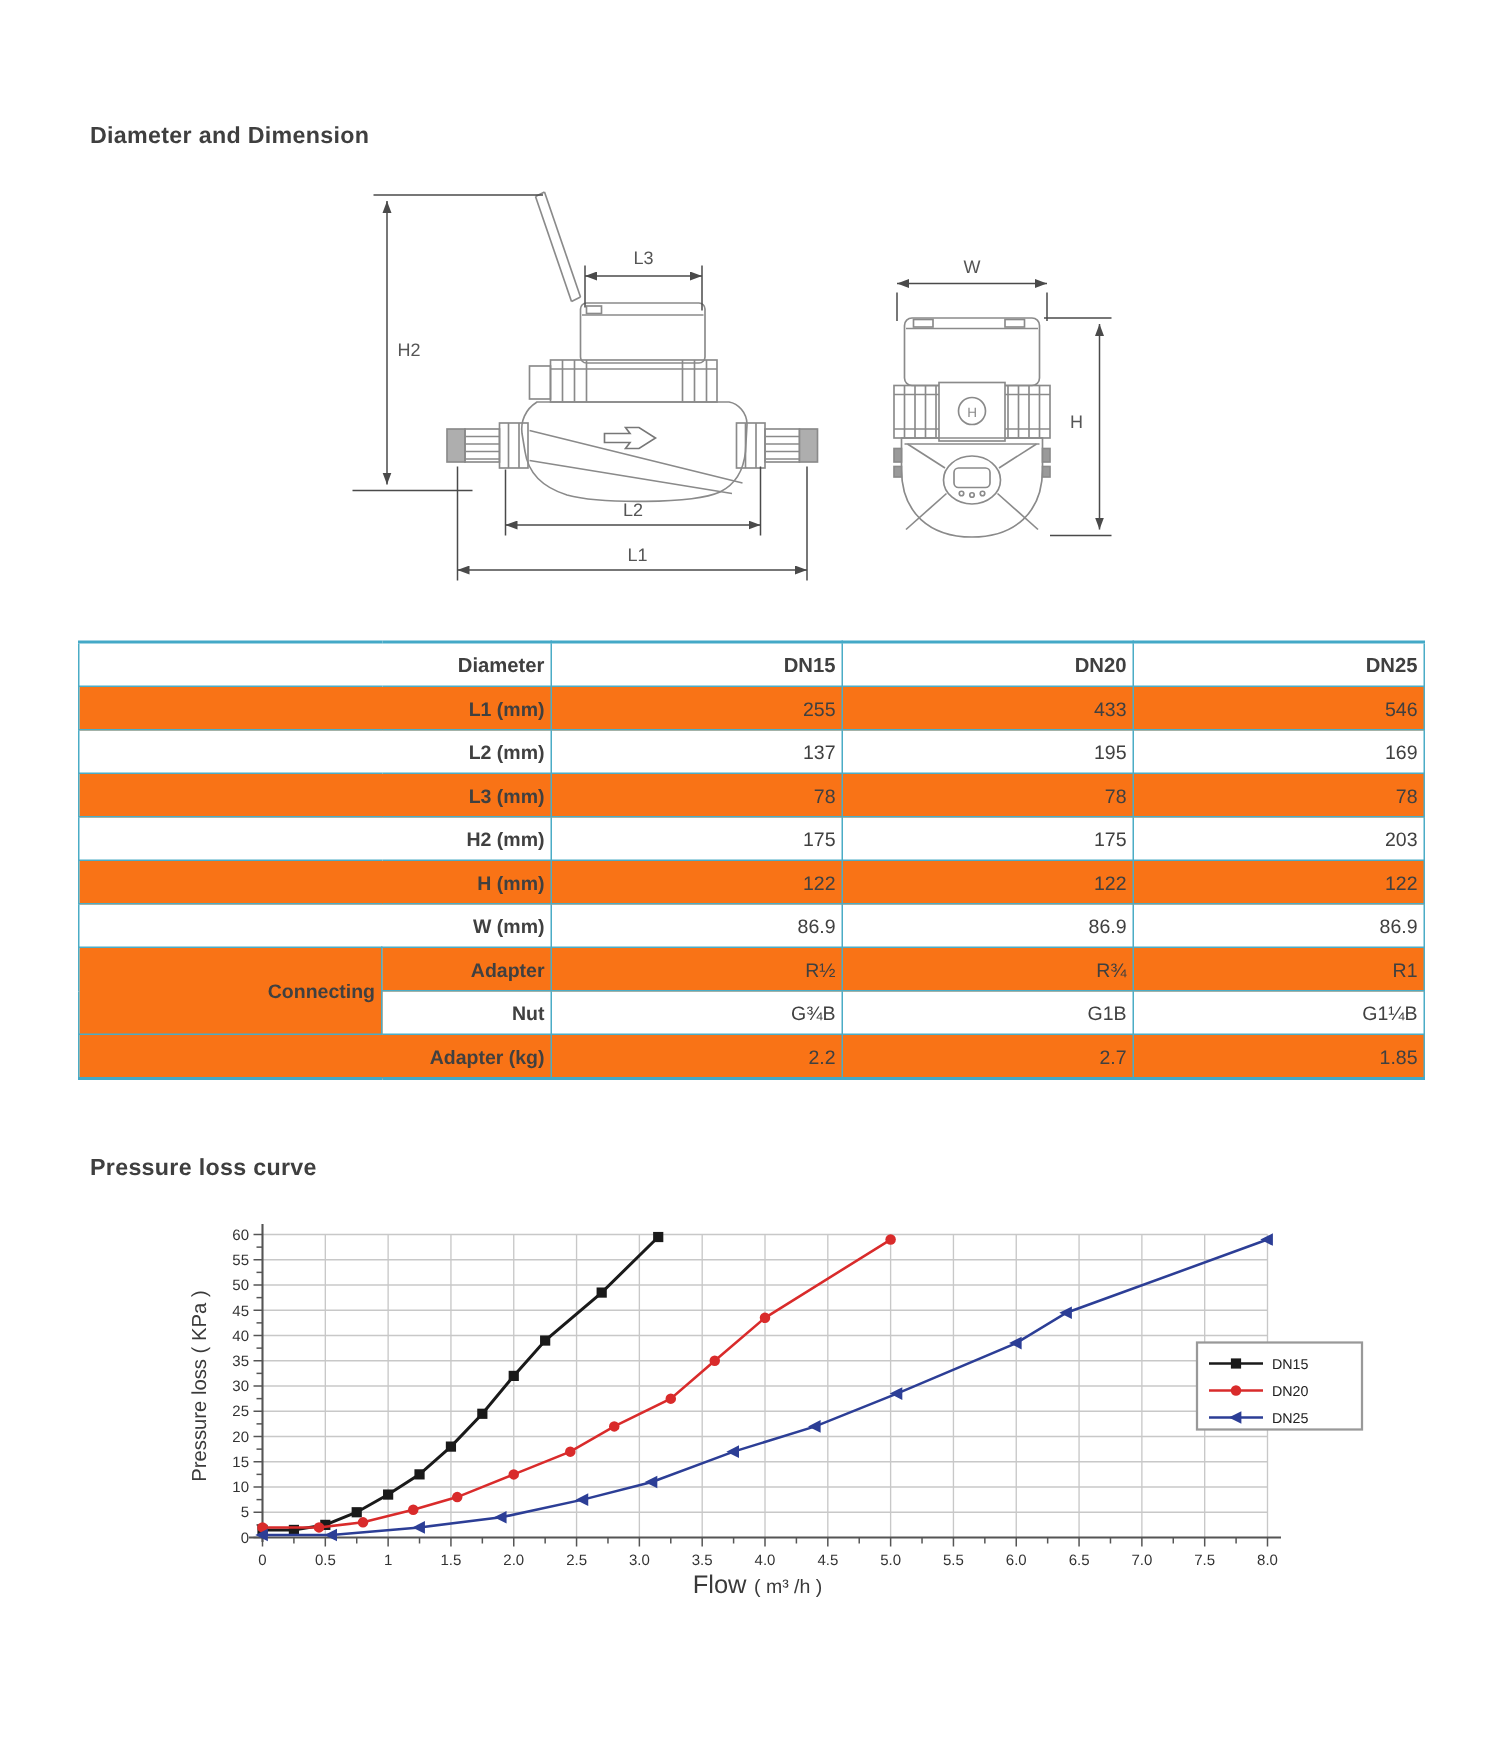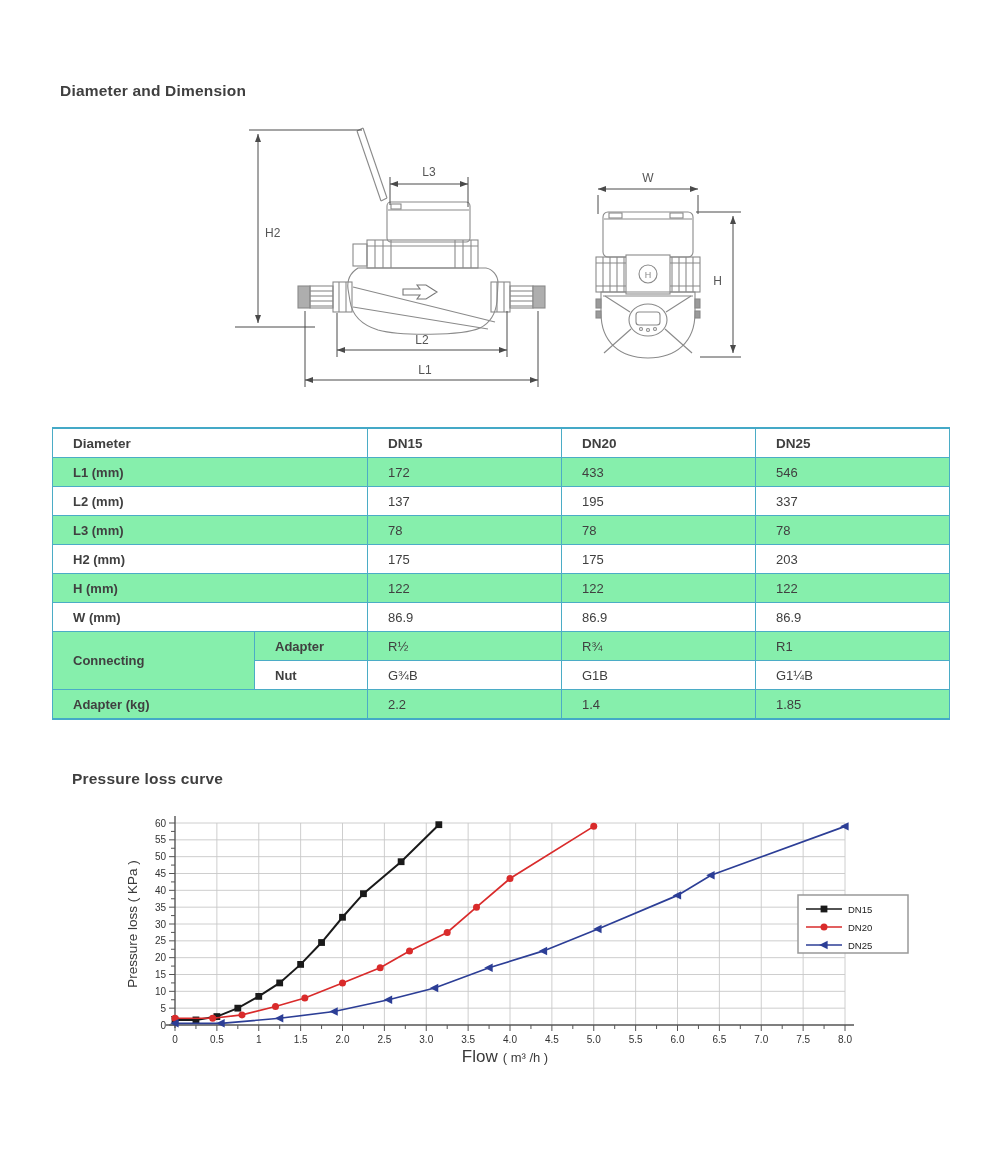--- a/index.html
+++ b/index.html
@@ -6,35 +6,35 @@
   .page{
     position:relative;width:1000px;height:1096px;background:#fff;
     font-family:"Liberation Sans","DejaVu Sans",sans-serif;color:#404040;
     overflow:hidden;
   }
   .sec-title{
     position:absolute;left:60px;font-size:15.5px;font-weight:bold;color:#3f3f3f;
     letter-spacing:.2px;
   }
   #title1{top:82px;}
-  #title2{top:770px;margin-left:12px;}
+  #title2{top:770px;}
 
   
   #dim-table{
     position:absolute;left:52px;top:427px;width:897px;
     border-collapse:collapse;table-layout:fixed;
     border-top:2.5px solid #44a9c7;border-bottom:2.5px solid #44a9c7;
   }
   #dim-table td{
-    border:1px solid #4bacc6;height:28px;text-align:left;vertical-align:middle;
-    font-size:13px;color:#404040;padding:0 20px;
+    border:1px solid #4bacc6;height:28px;text-align:right;vertical-align:middle;
+    font-size:13px;color:#404040;padding:0 4px;
   }
   #dim-table td.lbl{font-weight:bold;}
   #dim-table td.hd{font-weight:bold;font-size:13.5px;}
-  #dim-table td.blue{background:#86efac;}
+  #dim-table td.blue{background:#f97316;}
 
   svg text{font-family:"Liberation Sans","DejaVu Sans",sans-serif;}
   #drawing-svg{position:absolute;left:0;top:115px;}
   #chart-wrap{position:absolute;left:0;top:800px;width:1000px;height:320px;}
 </style>
 </head>
 <body>
 <div class="page">
 
 <div class="sec-title" id="title1">Diameter and Dimension</div>
@@ -182,29 +182,29 @@
       </colgroup>
       <tbody id="dim-tbody">
         <tr>
           <td class="hd" colspan="2">Diameter</td>
           <td class="hd">DN15</td>
           <td class="hd">DN20</td>
           <td class="hd">DN25</td>
         </tr>
         <tr>
           <td class="lbl blue" colspan="2">L1 (mm)</td>
-          <td class="val blue">172</td>
+          <td class="val blue">255</td>
           <td class="val blue">433</td>
           <td class="val blue">546</td>
         </tr>
         <tr>
           <td class="lbl" colspan="2">L2 (mm)</td>
           <td class="val">137</td>
           <td class="val">195</td>
-          <td class="val">337</td>
+          <td class="val">169</td>
         </tr>
         <tr>
           <td class="lbl blue" colspan="2">L3 (mm)</td>
           <td class="val blue">78</td>
           <td class="val blue">78</td>
           <td class="val blue">78</td>
         </tr>
         <tr>
           <td class="lbl" colspan="2">H2 (mm)</td>
           <td class="val">175</td>
@@ -232,21 +232,21 @@
         </tr>
         <tr>
           <td class="lbl">Nut</td>
           <td>G¾B</td>
           <td>G1B</td>
           <td>G1¼B</td>
         </tr>
         <tr>
           <td class="lbl blue" colspan="2">Adapter (kg)</td>
           <td class="blue">2.2</td>
-          <td class="blue">1.4</td>
+          <td class="blue">2.7</td>
           <td class="blue">1.85</td>
         </tr>
       </tbody>
     </table>
 
 <div id="chart-wrap">
   <svg id="chart-svg" width="1000" height="320" viewBox="0 0 1000 320">
         <line x1="175" y1="208.16666666666666" x2="845" y2="208.16666666666666" stroke="#c8c8c8" stroke-width="0.9"></line>
         <line x1="175" y1="191.33333333333334" x2="845" y2="191.33333333333334" stroke="#c8c8c8" stroke-width="0.9"></line>
         <line x1="175" y1="174.5" x2="845" y2="174.5" stroke="#c8c8c8" stroke-width="0.9"></line>

